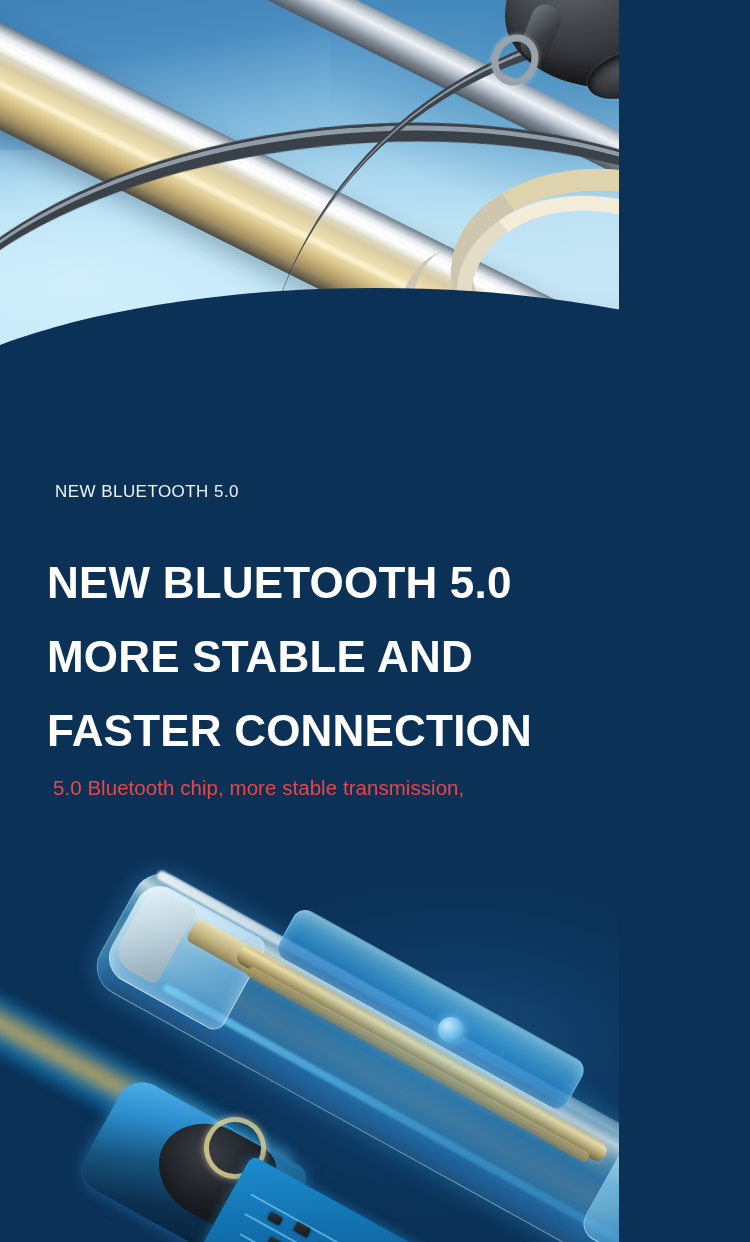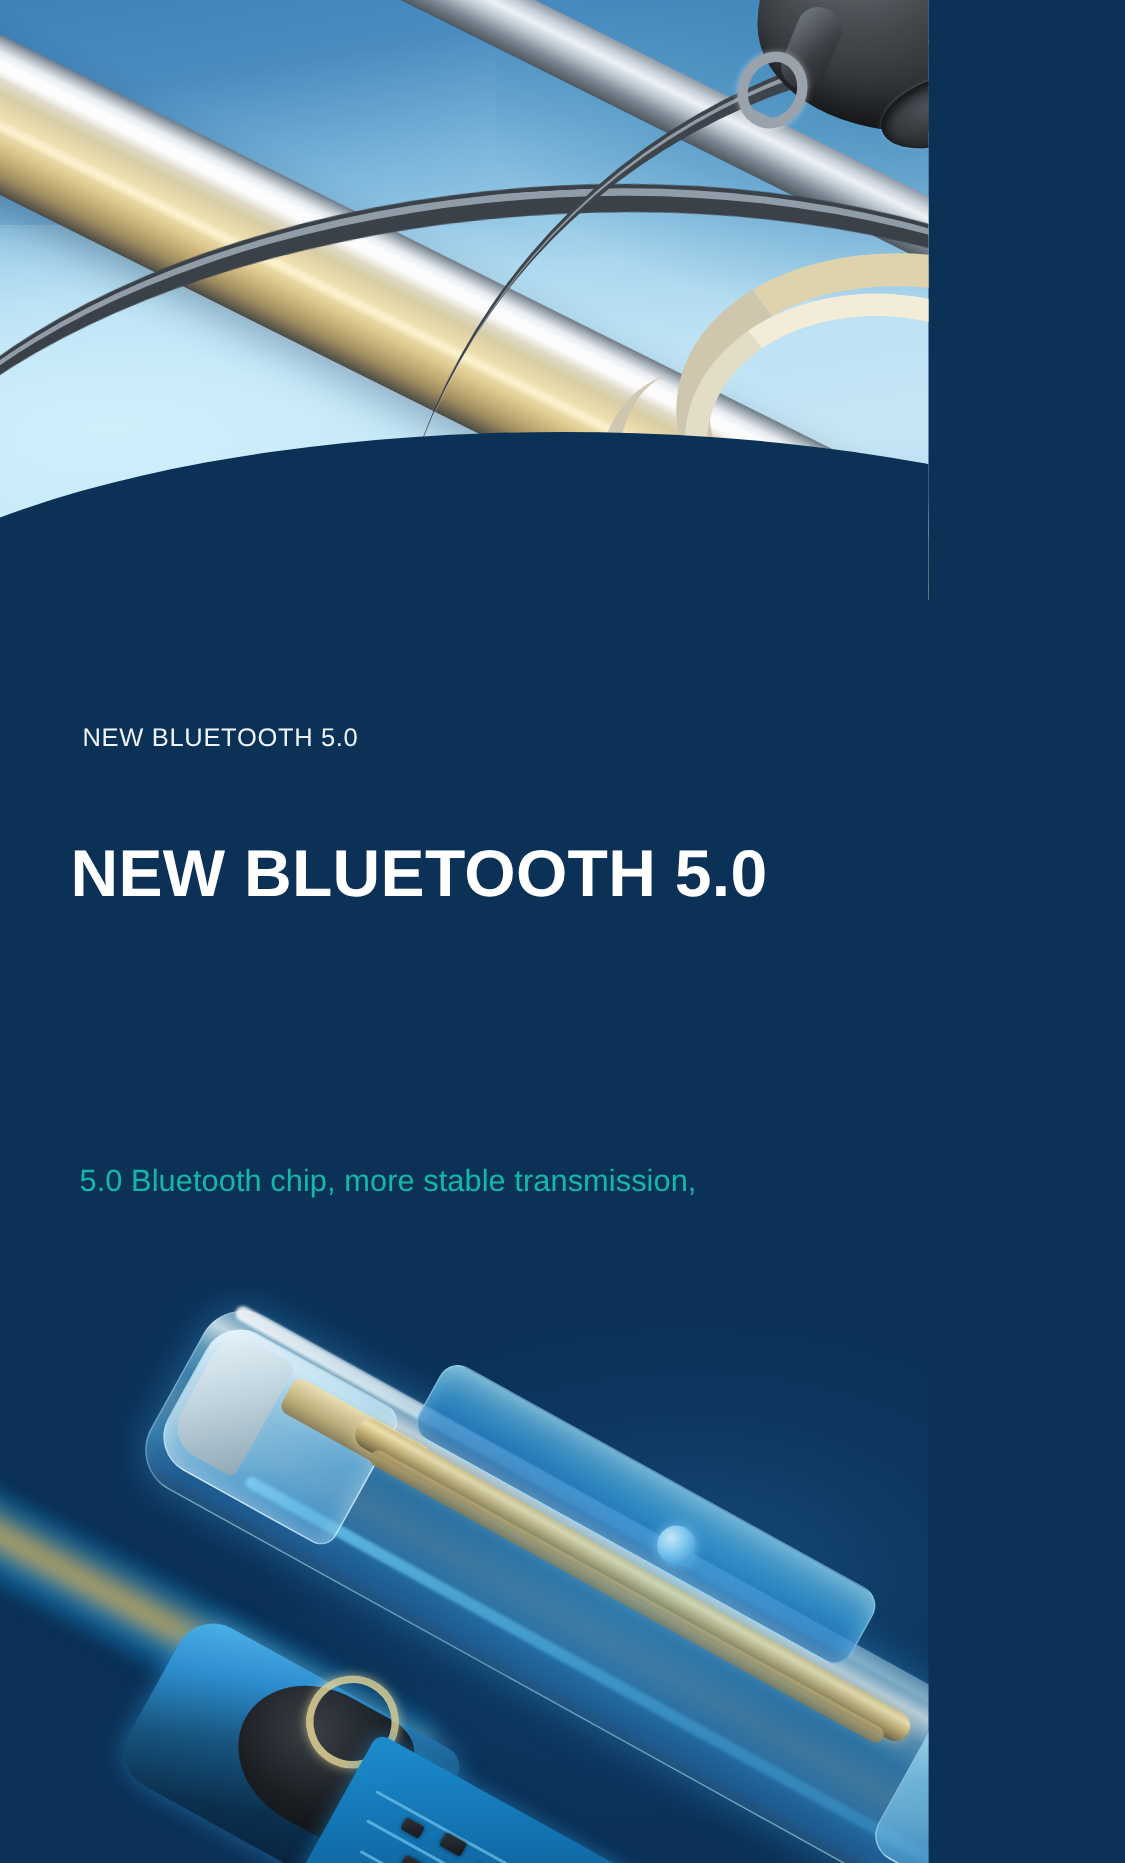--- a/index.html
+++ b/index.html
@@ -254,21 +254,21 @@
   }
 
   .subcopy {
     position:absolute; left:53px; top:770px;
     width:640px;
   }
   .subcopy .line {
     display:block;
     font-size:20.5px;
     line-height:35px;
-    color:#14b8a6;
+    color:#ef4444;
     font-weight:400;
     letter-spacing:.05px;
     white-space:nowrap;
   }
 
   
   .xray {
     position:absolute; left:0; top:855px;
     width:750px; height:387px;
     overflow:hidden;
@@ -577,20 +577,22 @@
       <i></i>
       <i></i>
       <i></i>
       <i></i>
     </div>
 
     <div class="v-rule"></div>
 
     <div class="headline">
       <span class="line">NEW BLUETOOTH 5.0</span>
+      <span class="line">MORE STABLE AND</span>
+      <span class="line">FASTER CONNECTION</span>
     </div>
 
     <div class="subcopy">
       <span class="line">5.0 Bluetooth chip, more stable transmission,</span>
     </div>
 
   </div>
 
 </div>
 

